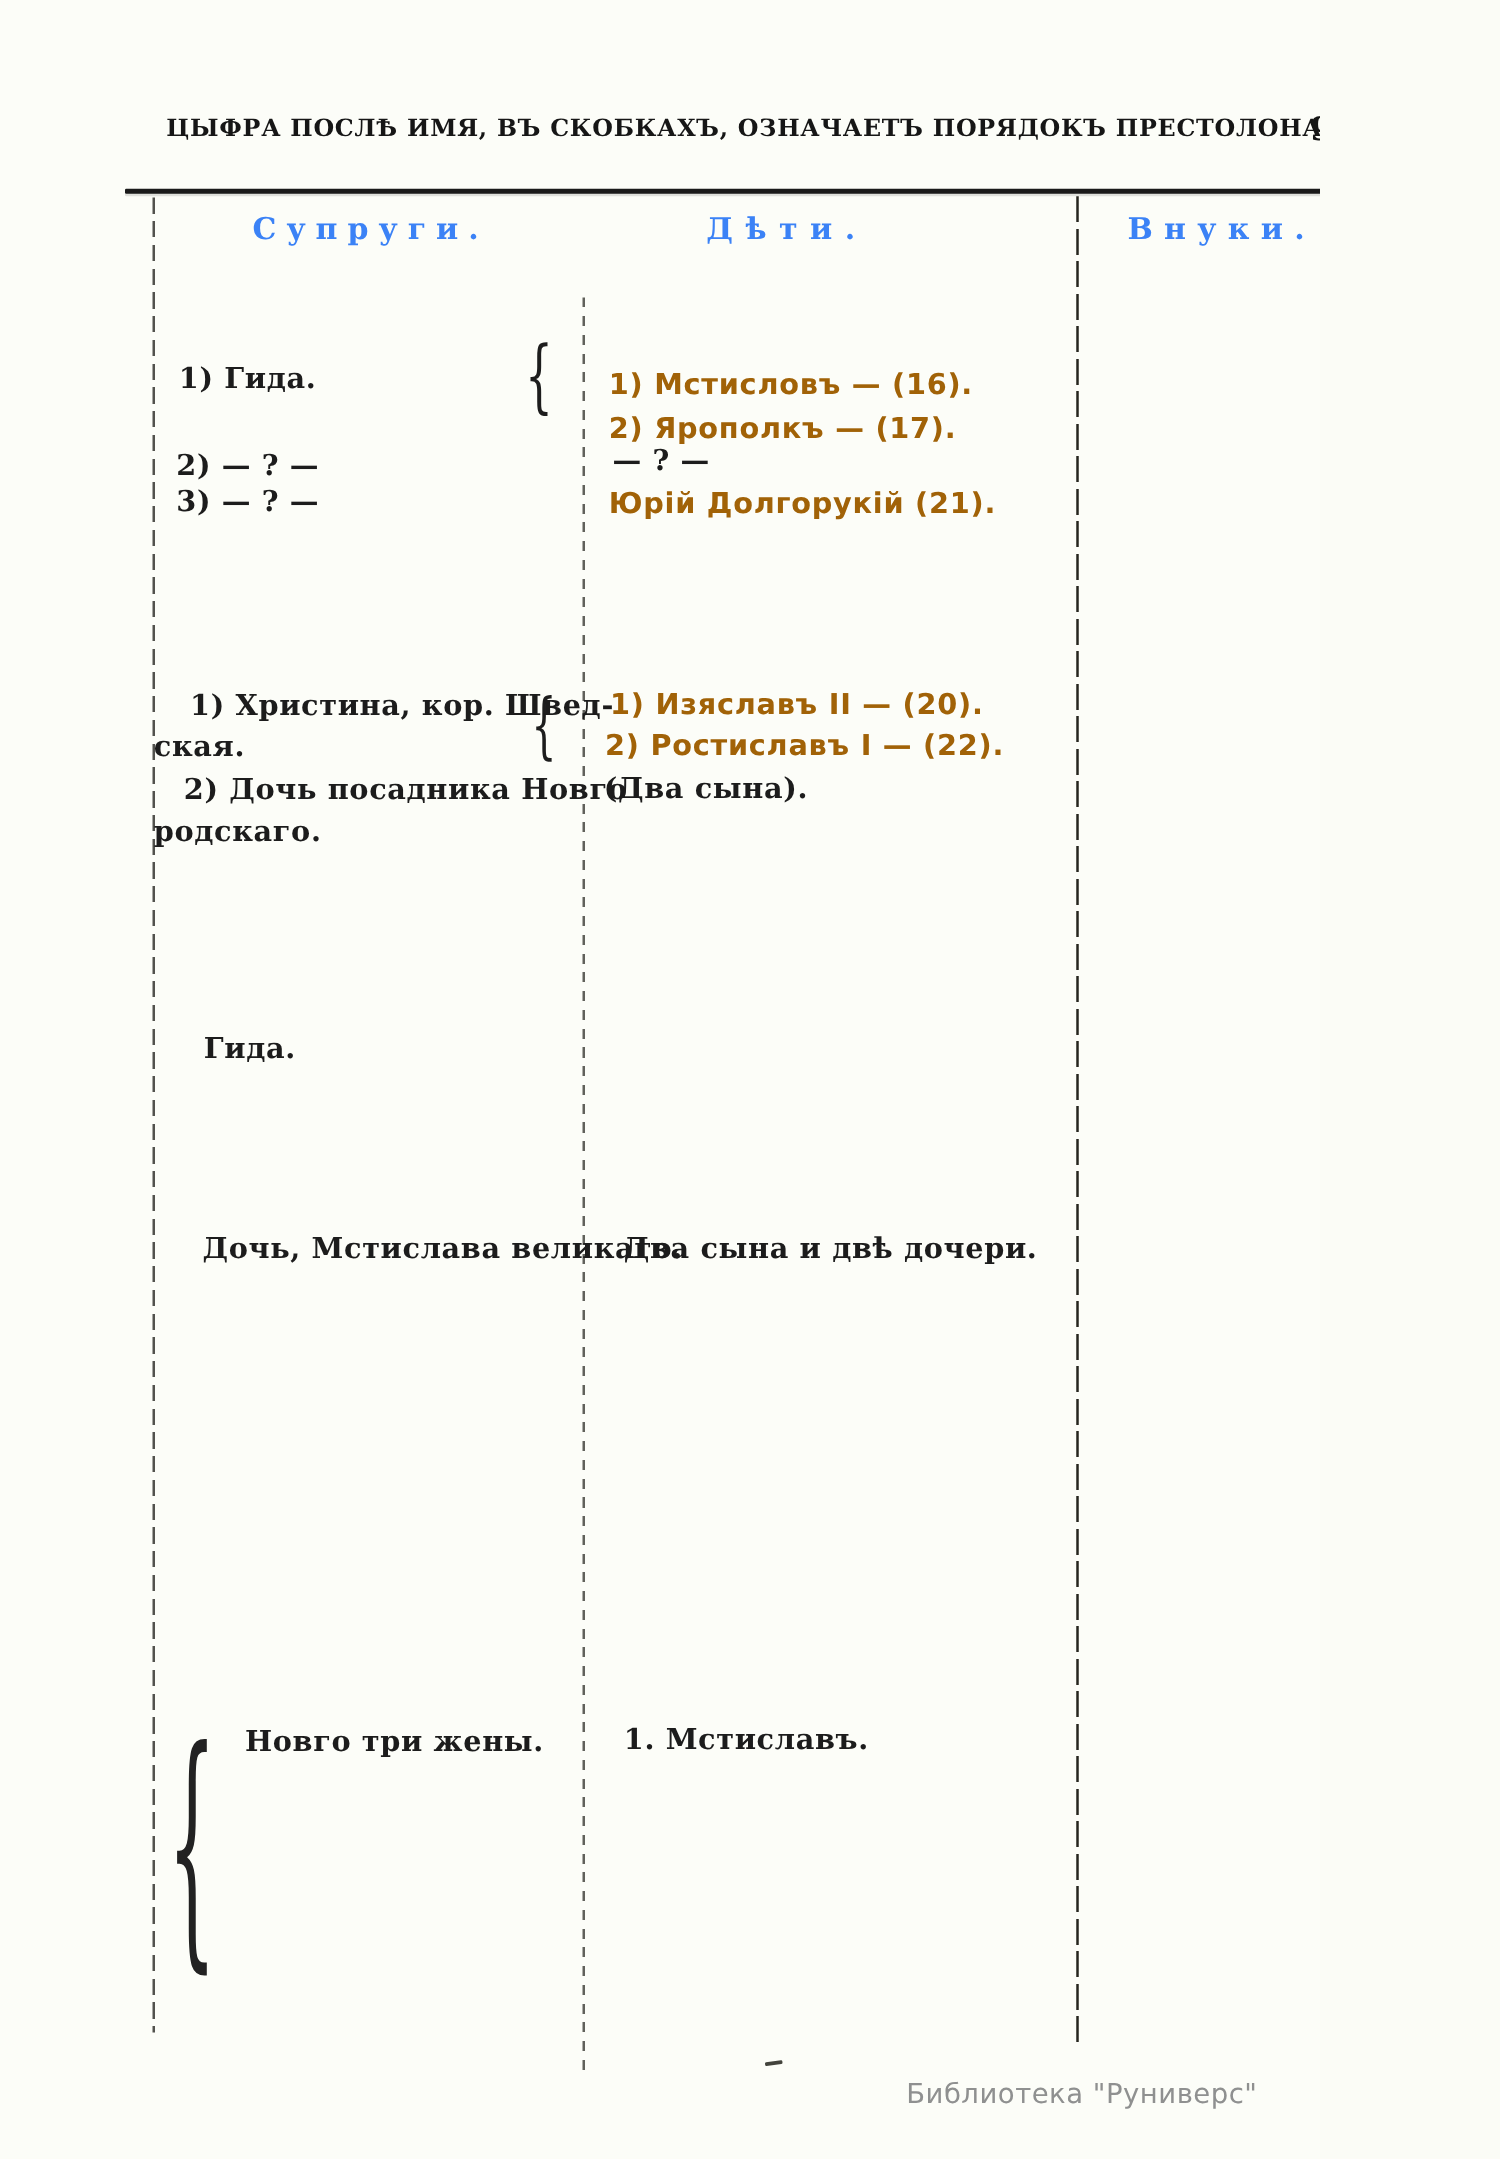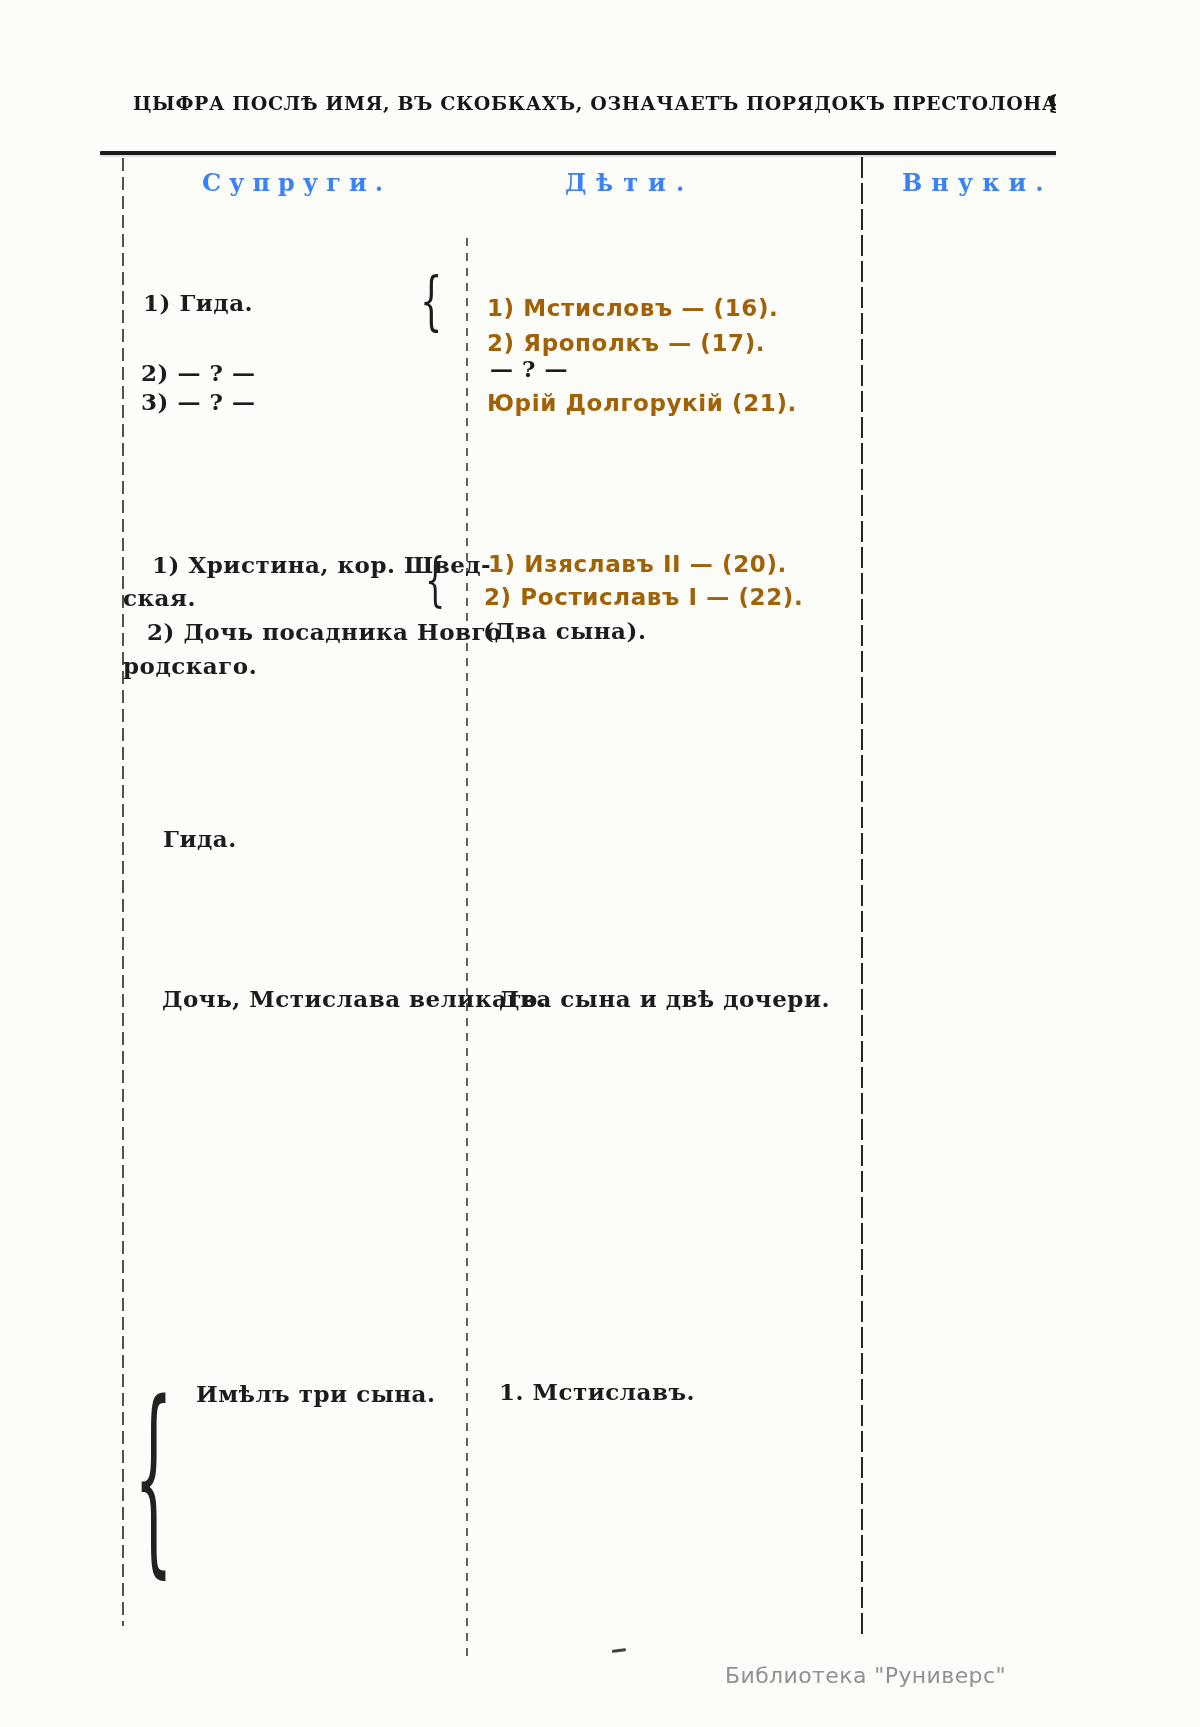--- a/index.html
+++ b/index.html
@@ -98,20 +98,20 @@
   <div class="abs sansline" style="left:488px;top:552px;">1) Изяславъ II — (20).</div>
   <div class="abs sansline" style="left:484px;top:585px;">2) Ростиславъ I — (22).</div>
   <div class="abs serifline" style="left:483px;top:618px;">(Два сына).</div>
 
   <div class="abs serifline" style="left:163px;top:826px;">Гида.</div>
 
   <div class="abs serifline" style="left:162px;top:986px;">Дочь, Мстислава великаго.</div>
   <div class="abs serifline" style="left:499px;top:986px;">Два сына и двѣ дочери.</div>
 
   <div class="abs brace brace-lg">{</div>
-  <div class="abs serifline" style="left:196px;top:1381px;">Имѣлъ три сына.</div>
+  <div class="abs serifline" style="left:196px;top:1381px;">Новго три жены.</div>
   <div class="abs serifline" style="left:499px;top:1379px;">1. Мстиславъ.</div>
 
   <div class="abs speck"></div>
 
   <div class="abs watermark">Библиотека "Руниверс"</div>
 
 </div>
 
 </body></html>

